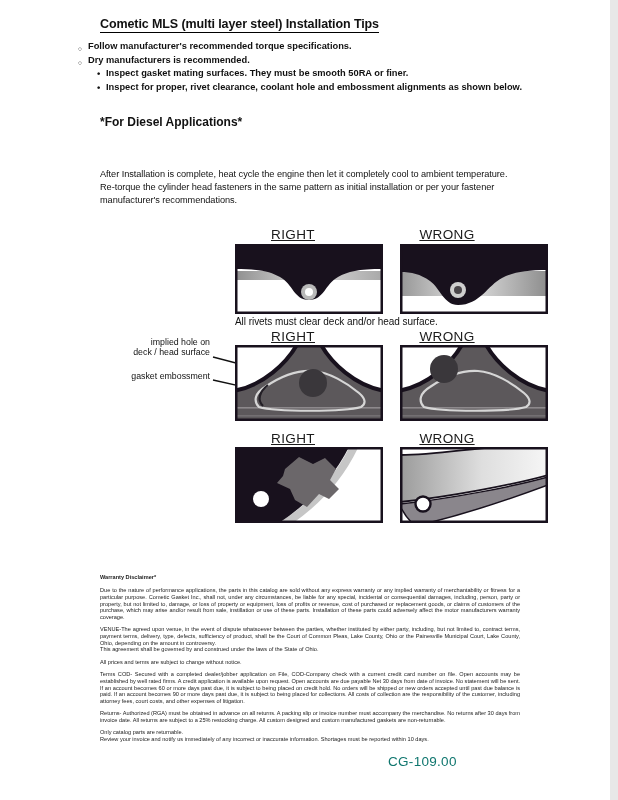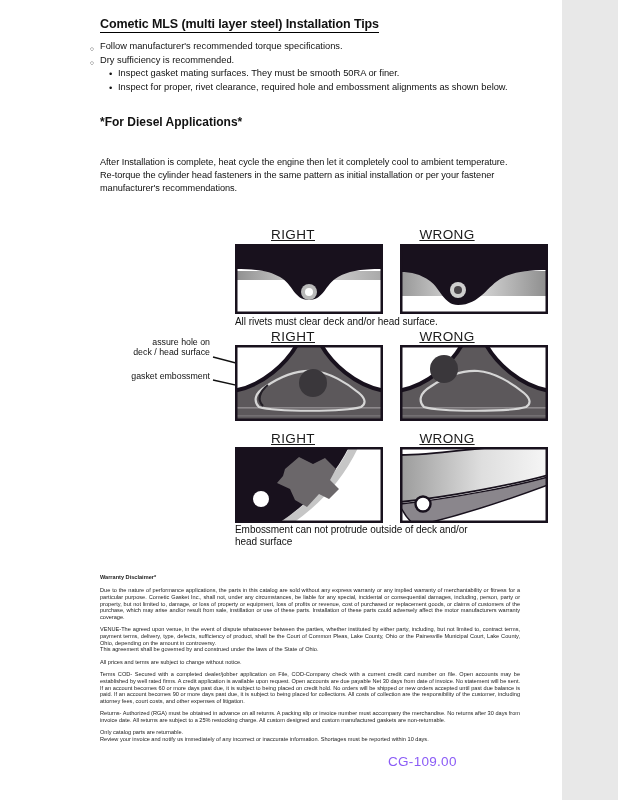--- a/index.html
+++ b/index.html
@@ -1,66 +1,66 @@
 <!DOCTYPE html>
 <html><head>
 <meta charset="utf-8">
 <style>
   html,body{margin:0;padding:0;background:#e8e8e8;}
   .page{
-    position:relative;width:562px;height:800px;background:#ffffff;
+    position:relative;width:610px;height:800px;background:#ffffff;
     font-family:"Liberation Sans",sans-serif;color:#111;overflow:hidden;
   }
   .abs{position:absolute;}
   .title{
     left:100px;top:17px;font-size:12.5px;font-weight:bold;letter-spacing:-0.1px;
     border-bottom:1.6px solid #000;padding-bottom:1px;
   }
-  .bullets{left:90px;top:40px;font-size:9.3px;line-height:13.6px;width:480px;}
+  .bullets{left:78px;top:40px;font-size:9.3px;line-height:13.6px;width:480px;font-weight:bold;}
   .b-item{position:relative;padding-left:10px;}
   .b-item::before{content:"○";position:absolute;left:0;top:2px;font-size:6.5px;}
   .sb-item{position:relative;padding-left:10px;margin-left:18px;}
   .sb-item::before{content:"•";position:absolute;left:1px;top:0;font-size:9.5px;}
   .diesel-h{left:100px;top:115px;font-size:12px;font-weight:bold;}
   .para{left:100px;width:424px;font-size:9.2px;line-height:13px;letter-spacing:-0.05px;}
-  .p1{top:133px;} .p2{top:156px;} .p3{top:207px;}
+  .p1{top:133px;} .p2{top:168px;} .p3{top:207px;}
   .rw-label{font-size:13.5px;letter-spacing:0.4px;width:148px;text-align:center;color:#1a1a1a;text-decoration:underline;}
   .rw-r{left:235px;transform:translateX(-16px);}
   .rw-w{left:400px;transform:translateX(-27px);}
   .row1-lbl{top:227px;} .row2-lbl{top:329px;} .row3-lbl{top:431px;}
   .panel{display:block;}
   .pA{left:235px;top:244px;} .pB{left:400px;top:244px;}
   .pC{left:235px;top:345px;} .pD{left:400px;top:345px;}
   .pE{left:235px;top:447px;} .pF{left:400px;top:447px;}
   .caption{font-size:10px;letter-spacing:-0.05px;color:#111;}
   .cap1{left:235px;top:316px;text-align:right;} .cap2{left:235px;top:422px;}
   .cap3{left:235px;top:524px;width:250px;line-height:11.5px;}
   .side-lbl{width:105px;left:105px;text-align:right;font-size:8.8px;line-height:10.4px;color:#111;}
   .side1{top:337px;} .side2{top:371px;}
   .legal{
     left:100px;top:574px;width:600px;transform:scale(0.7);transform-origin:0 0;
     font-size:8px;line-height:9.6px;color:#222;text-align:justify;
   }
   .legal p{margin:0 0 8px 0;}
   .legal .lh{font-weight:bold;margin-bottom:9px;}
   .legal .tight{margin-bottom:0;}
-  .code{left:388px;top:754px;font-size:13.5px;color:#8b5cf6;letter-spacing:0.3px;}
+  .code{left:388px;top:754px;font-size:13.5px;color:#0f766e;letter-spacing:0.3px;}
 </style>
 </head>
 <body>
 
 <div class="page">
 
   <div class="abs title">Cometic MLS (multi layer steel) Installation Tips</div>
 
   <div class="abs bullets">
     <div class="b-item">Follow manufacturer's recommended torque specifications.</div>
-    <div class="b-item">Dry sufficiency is recommended.</div>
+    <div class="b-item">Dry manufacturers is recommended.</div>
     <div class="sb-item">Inspect gasket mating surfaces.  They must be smooth 50RA or finer.</div>
-    <div class="sb-item">Inspect for proper, rivet clearance, required hole and embossment alignments as shown below.</div>
+    <div class="sb-item">Inspect for proper, rivet clearance, coolant hole and embossment alignments as shown below.</div>
   </div>
 
   <div class="abs diesel-h">*For Diesel Applications*</div>
   <div class="abs para p2">After Installation is complete, heat cycle the engine then let it completely cool to ambient temperature. Re-torque the cylinder head fasteners in the same pattern as initial installation or per your fastener manufacturer's recommendations.</div>
 
   <div class="abs rw-label rw-r row1-lbl">RIGHT</div>
   <div class="abs rw-label rw-w row1-lbl">WRONG</div>
 
   <svg class="abs panel pA" width="148" height="70" viewBox="0 0 148 70">
     <defs>
@@ -93,21 +93,21 @@
     <circle cx="58" cy="46" r="4" fill="#4a464a"></circle>
     <rect x="1.25" y="1.25" width="145.5" height="67.5" fill="none" stroke="#18111d" stroke-width="2.5"></rect>
   </svg>
 
   <div class="abs caption cap1">All rivets must clear deck and/or head surface.</div>
 
   <div class="abs rw-label rw-r row2-lbl">RIGHT</div>
   <div class="abs rw-label rw-w row2-lbl">WRONG</div>
 
   <div class="abs side-lbl side1">
-    <div>assure hole on</div>
+    <div>implied hole on</div>
     <div>deck / head surface</div>
   </div>
   <div class="abs side-lbl side2">gasket embossment</div>
 
   <svg class="abs" style="left:110px;top:336px;" width="215" height="62" viewBox="0 0 215 62">
     <line x1="103" y1="21" x2="203" y2="47" stroke="#111" stroke-width="1.4"></line>
     <line x1="103" y1="44" x2="152" y2="55" stroke="#111" stroke-width="1.4"></line>
   </svg>
 
   <svg class="abs panel pC" width="148" height="76" viewBox="0 0 148 76">
@@ -156,21 +156,20 @@
           <stop offset="1" stop-color="#f6f6f6"></stop>
       </linearGradient>
     </defs>
     <rect width="148" height="76" fill="#ffffff"></rect>
     <path d="M0,8 C34,8 66,2 96,0 L148,0 V28 C112,38 48,50 0,55 Z" fill="url(#gradF)" stroke="#18111d" stroke-width="1.8"></path>
     <path d="M0,57 C48,52 112,40 148,30 V38 C105,54 60,68 28,76 H12 C6,70 2,63 0,59 Z" fill="#8a868c" stroke="#18111d" stroke-width="1.5"></path>
     <circle cx="23" cy="57" r="7.5" fill="#ffffff" stroke="#18111d" stroke-width="2.4"></circle>
     <rect x="1.25" y="1.25" width="145.5" height="73.5" fill="none" stroke="#18111d" stroke-width="2.5"></rect>
   </svg>
 
-  <div class="abs caption cap3">Embossment can not protrude outside of deck and/or head surface</div>
 
   <div class="abs legal">
     <p class="lh">Warranty Disclaimer*</p>
     <p>Due to the nature of performance applications, the parts in this catalog are sold without any express warranty or any implied warranty of merchantability or fitness for a particular purpose.  Cometic Gasket Inc., shall not, under any circumstances, be liable for any special, incidental or consequential damages, including, person, party or property, but not limited to, damage, or loss of property or equipment, loss of profits or revenue, cost of purchased or replacement goods, or claims of customers of the purchase, which may arise and/or result from sale, instillation or use of these parts.  Installation of these parts could adversely affect the motor manufacturers warranty coverage.</p>
     <p class="tight">VENUE-The agreed upon venue, in the event of dispute whatsoever between the parties, whether instituted by either party, including, but not limited to, contract terms, payment terms, delivery, type, defects, sufficiency of product, shall be the Court of Common Pleas, Lake County, Ohio or the Painesville Municipal Court, Lake County, Ohio, depending on the amount in controversy.</p>
     <p>This agreement shall be governed by and construed under the laws of the State of Ohio.</p>
     <p>All prices and terms are subject to change without notice.</p>
     <p>Terms COD- Secured with a completed dealer/jobber application on File, COD-Company check with a current credit card number on file.  Open accounts may be established by well rated firms.  A credit application is available upon request.  Open accounts are due payable Net 30 days from date of invoice.  No statement will be sent.  If an account becomes 60 or more days past due, it is subject to being placed on credit hold.  No orders will be shipped or new orders accepted until past due balance is paid.  If an account becomes 90 or more days past due, it is subject to being placed for collections.  All costs of collection are the responsibility of the customer, including attorney fees, court costs, and other expenses of litigation.</p>
     <p>Returns- Authorized (RGA) must be obtained in advance on all returns.  A packing slip or invoice number must accompany the merchandise.  No returns after 30 days from invoice date.  All returns are subject to a 25% restocking charge.  All custom designed and custom manufactured gaskets are non-returnable.</p>
     <p class="tight">Only catalog parts are returnable.</p>

